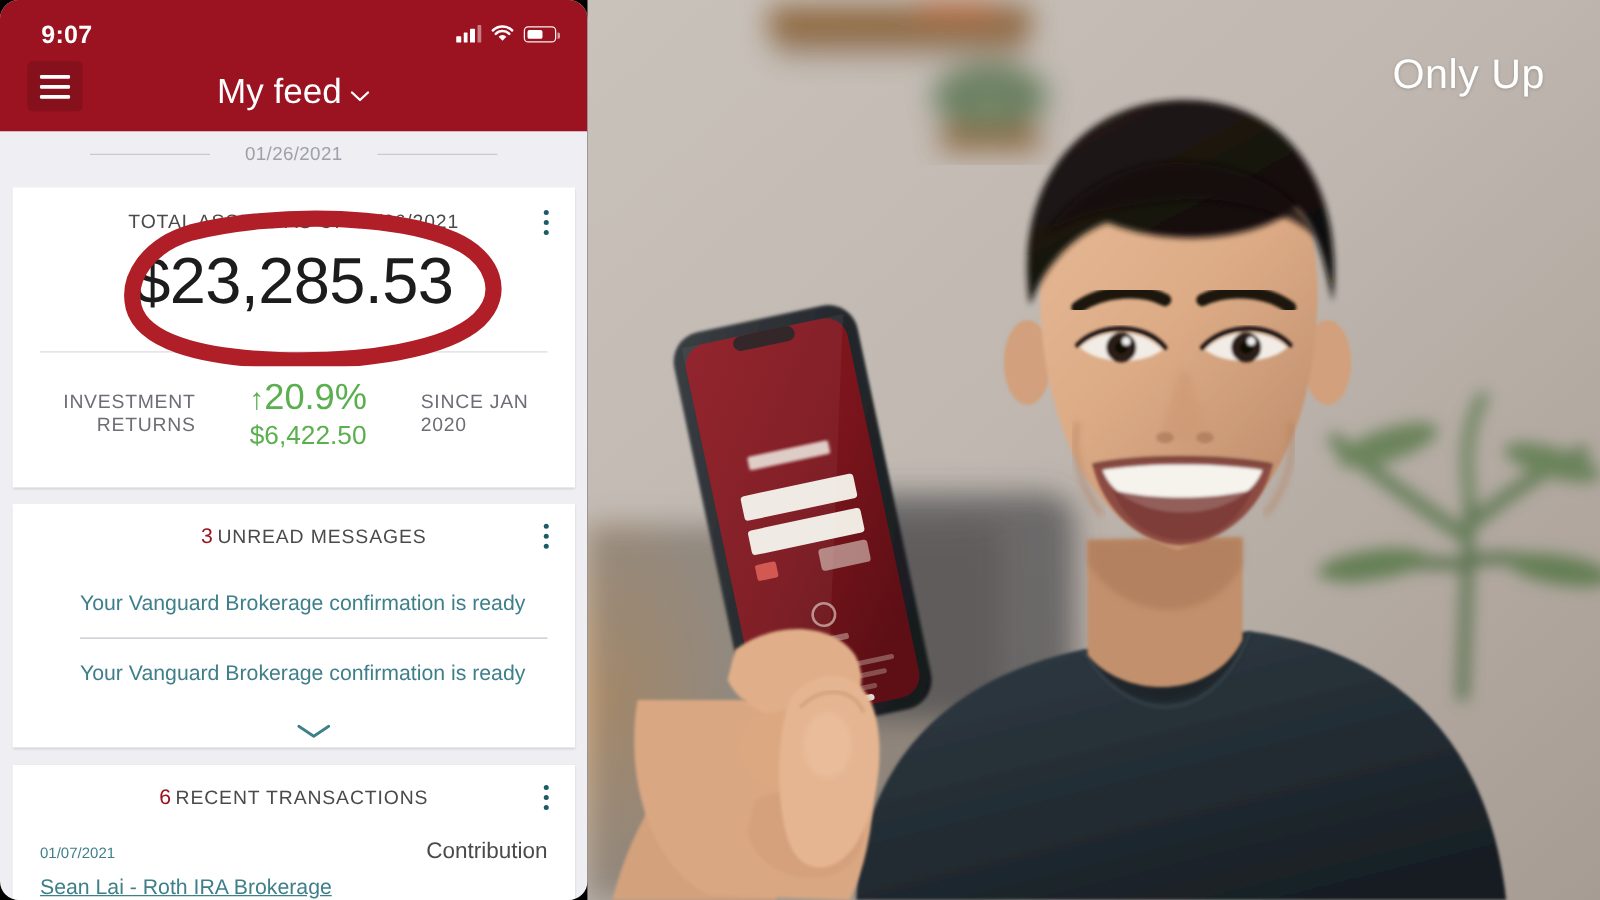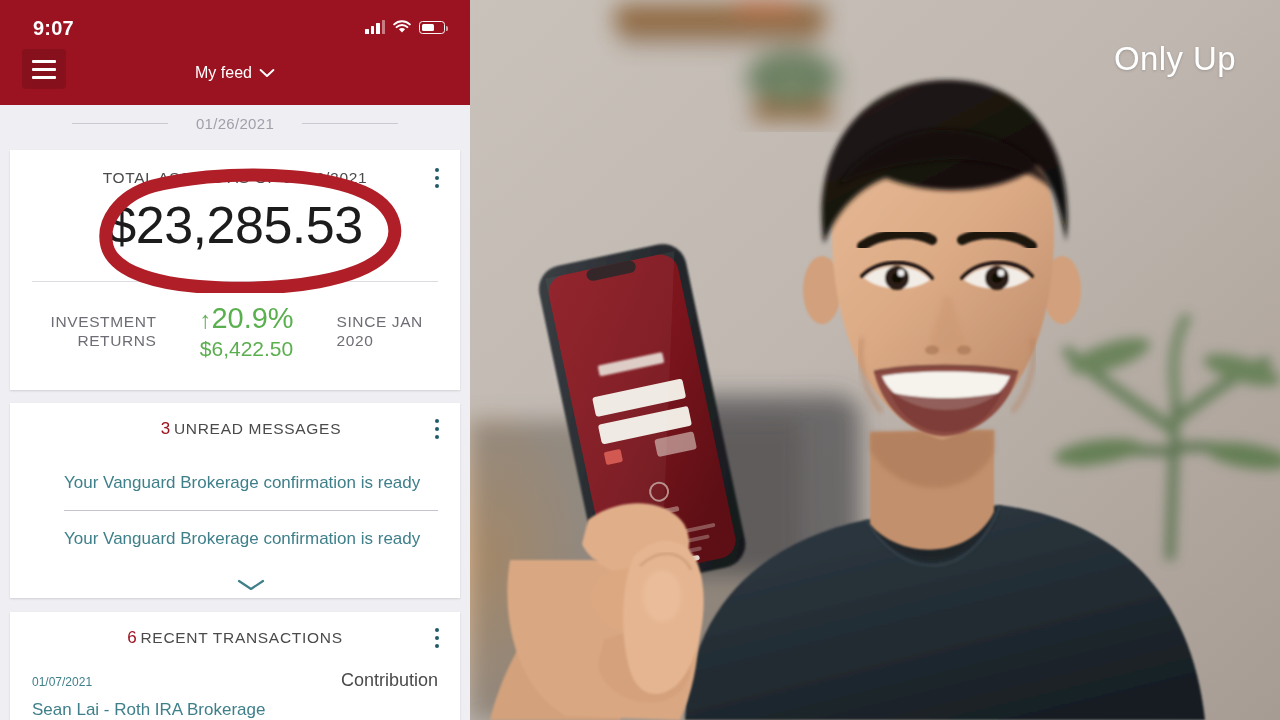--- a/index.html
+++ b/index.html
@@ -15,20 +15,21 @@
     font-family: "Liberation Sans", sans-serif;
   }
 
   
   .phone-pane {
     position: absolute;
     left: 0; top: 0;
     width: 470px; height: 720px;
     background: #eeeef3;
     overflow: hidden;
+    border-radius: 15px;
   }
 
   
   .app-header {
     position: absolute;
     left: 0; top: 0;
     width: 470px; height: 105px;
     background: #9b1220;
   }
   .status-bar {
@@ -119,21 +120,21 @@
   }
   .feed-title {
     position: absolute;
     left: 0; top: 0;
     width: 470px; height: 65px;
     display: flex;
     align-items: center;
     justify-content: center;
     gap: 7px;
     color: #ffffff;
-    font-size: 16px;
+    font-size: 28px;
     cursor: pointer;
     pointer-events: none;
   }
   .feed-title > * { pointer-events: auto; }
   .accounts-link {
     position: absolute;
     right: 23px; top: 0;
     height: 65px;
     display: flex;
     align-items: center;
@@ -318,20 +319,21 @@
     cursor: pointer;
   }
   .tx-type {
     font-size: 18px;
     color: #4a4a4a;
   }
   .tx-account {
     margin-top: 9px;
     font-size: 17px;
     color: #3e7f8a;
+    text-decoration: underline;
   }
 
   
   .photo-pane {
     position: absolute;
     left: 470px; top: 0;
     width: 810px; height: 720px;
     overflow: hidden;
     background: #b6aea6;
   }

